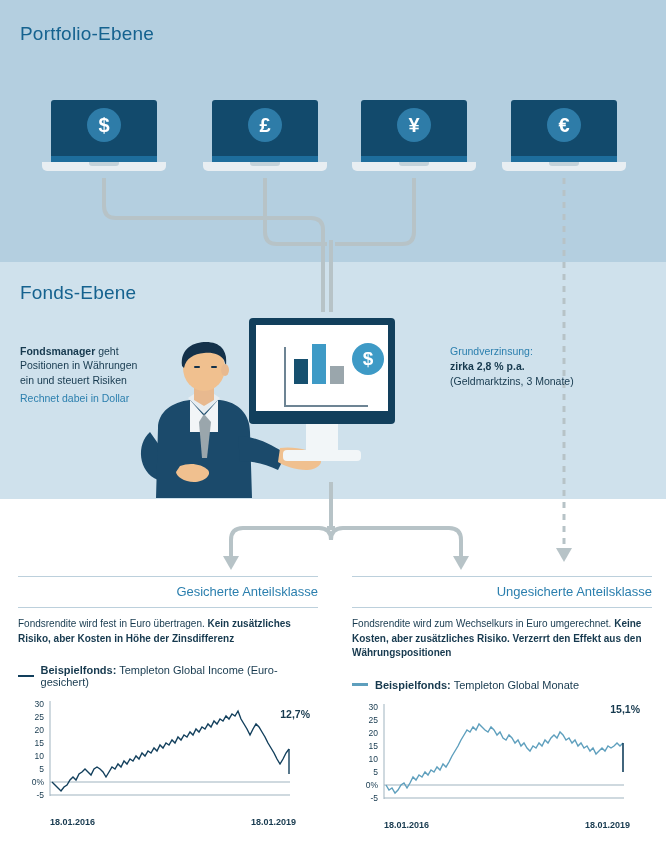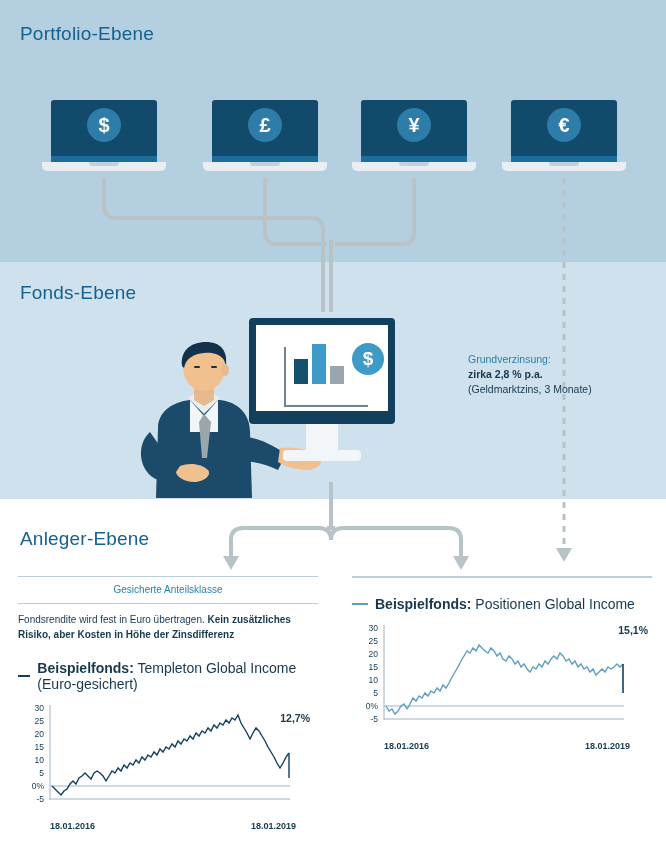--- a/index.html
+++ b/index.html
@@ -70,22 +70,22 @@
 
   
   .manager-text {
     position: absolute; left: 20px; top: 344px; width: 135px;
     font-size: 10.5px; line-height: 1.38; color: #16394e;
   }
   .manager-text b { font-weight: bold; }
   .manager-text .blue { color: #2b7fae; display: block; margin-top: 4px; }
 
   .grund-text {
-    position: absolute; left: 450px; top: 352px; width: 170px;
-    font-size: 10.5px; line-height: 1.42; color: #16394e; margin-left: 18px;
+    position: absolute; left: 450px; top: 344px; width: 170px;
+    font-size: 10.5px; line-height: 1.42; color: #16394e;
   }
   .grund-text .head { color: #2b7fae; }
   .grund-text .bold { font-weight: bold; color: #16394e; text-align: center; }
 
   
   .monitor { position: absolute; left: 249px; top: 318px; width: 146px; height: 160px; }
   .monitor .frame {
     position: absolute; left: 0; top: 0; width: 146px; height: 106px;
     background: #123f5c; border-radius: 4px;
   }
@@ -119,33 +119,33 @@
   
   .person { position: absolute; left: 128px; top: 340px; width: 200px; height: 160px; }
 
   
   .col { position: absolute; width: 300px; }
   .col-left { left: 18px; top: 576px; }
   .col-right { left: 352px; top: 576px; }
 
   .col-rule { width: 100%; height: 1px; background: #bcd0dc; }
   .col-title {
-    text-align: center; font-size: 10px; color: #2b7fae;
+    text-align: right; font-size: 13px; color: #2b7fae;
     padding: 7px 0 8px 0;
   }
   .col-rule2 { width: 100%; height: 1px; background: #bcd0dc; }
   .col-desc {
     font-size: 10px; line-height: 1.45; color: #16394e; padding-top: 9px;
   }
   .col-desc b { font-weight: bold; }
 
   .legend { display: flex; align-items: center; gap: 7px; margin-top: 18px; }
   .legend .swatch-dark { width: 16px; height: 2.5px; background: #123f5c; }
   .legend .swatch-light { width: 16px; height: 2.5px; background: #5e9fbd; }
-  .legend .lbl { font-size: 14px; color: #16394e; }
+  .legend .lbl { font-size: 11px; color: #16394e; }
   .legend .lbl b { font-weight: bold; }
 
   .chart-wrap { position: relative; margin-top: 8px; width: 300px; height: 120px; }
   .chart-svg { position: absolute; left: 0; top: 0; }
 
   .axis-dates {
     position: relative; width: 300px; margin-top: 1px; height: 14px;
     font-size: 9px; font-weight: bold; color: #16394e;
   }
   .axis-dates .d1 { position: absolute; left: 32px; top: 0; text-align: right; }
@@ -159,21 +159,20 @@
 <body>
 
 <div class="page">
 
   <div class="band band-portfolio"></div>
   <div class="band band-fonds"></div>
   <div class="band band-anleger"></div>
 
   <div class="band-title t-fonds">Fonds-Ebene</div>
   <div class="band-title t-portfolio">Portfolio-Ebene</div>
-  <div class="band-title t-anleger">Anleger-Ebene</div>
 
   <svg class="wires" viewBox="0 0 666 842">
     <g fill="none" stroke="#b7c3c7" stroke-width="4">
 
       <path d="M104,178 L104,206 Q104,218 116,218 L311,218 Q323,218 323,230 L323,312"></path>
 
       <path d="M265,178 L265,232 Q265,244 277,244 L327,244"></path>
 
       <path d="M414,178 L414,232 Q414,244 402,244 L335,244"></path>
 
@@ -224,20 +223,26 @@
   <div class="laptop lp4">
     <div class="screen">
         <div class="screen-inner"></div>
       </div>
     <div class="bar"></div>
     <div class="base"></div>
     <div class="hinge"></div>
     <div class="coin">€</div>
   </div>
 
+  <div class="manager-text">
+    <span><b>Fondsmanager</b><span> geht</span></span><br>
+    <span>Positionen in Währungen</span><br>
+    <span>ein und steuert Risiken</span>
+    <span class="blue">Rechnet dabei in Dollar</span>
+  </div>
 
   <div class="grund-text">
     <span class="head">Grundverzinsung:</span><br>
     <span class="bold">zirka 2,8 % p.a.</span><br>
     <span>(Geldmarktzins, 3 Monate)</span>
   </div>
 
   <svg class="person" viewBox="0 0 200 160">
 
     <path d="M22,92 C8,104 10,132 30,140 L62,142 L62,118 L36,112 Z" fill="#1b4a6b"></path>
@@ -323,45 +328,49 @@
     </div>
 
     <div class="axis-dates">
       <span class="d1">18.01.2016</span>
       <span class="d2">18.01.2019</span>
     </div>
   </div>
 
   <div class="col col-right">
     <div class="col-rule"></div>
+    <div class="col-title">Ungesicherte Anteilsklasse</div>
     <div class="col-rule2"></div>
+    <div class="col-desc">
+      <span>Fondsrendite wird zum Wechselkurs in Euro umgerechnet. </span><b>Keine Kosten, aber zusätzliches Risiko. Verzerrt den Effekt aus den Währungspositionen</b>
+    </div>
     <div class="legend">
       <span class="swatch-light"></span>
-      <span class="lbl"><b>Beispielfonds:</b><span> Positionen Global Income</span></span>
+      <span class="lbl"><b>Beispielfonds:</b><span> Templeton Global Monate</span></span>
     </div>
 
     <div class="chart-wrap">
       <svg class="chart-svg" width="300" height="120" viewBox="0 0 300 120">
         <g font-size="8.5" fill="#16394e" font-family="Liberation Sans, sans-serif">
           <text x="26" y="11" text-anchor="end">30</text>
           <text x="26" y="24" text-anchor="end">25</text>
           <text x="26" y="37" text-anchor="end">20</text>
           <text x="26" y="50" text-anchor="end">15</text>
           <text x="26" y="63" text-anchor="end">10</text>
           <text x="26" y="76" text-anchor="end">5</text>
           <text x="26" y="89" text-anchor="end">0%</text>
           <text x="26" y="102" text-anchor="end">-5</text>
         </g>
         <line x1="32" y1="5" x2="32" y2="100" stroke="#9fb3bf" stroke-width="1"></line>
         <line x1="32" y1="86" x2="272" y2="86" stroke="#9fb3bf" stroke-width="1"></line>
         <line x1="32" y1="99" x2="272" y2="99" stroke="#9fb3bf" stroke-width="1"></line>
         <polyline fill="none" stroke="#5e9fbd" stroke-width="1.4" points="34,86 37,91 40,89 43,94 46,91 49,86 52,84 55,89 58,84 61,78 64,81 67,76 70,78 73,73 76,76 79,71 82,73 85,68 88,71 91,65 94,68 97,63 100,57 103,52 106,47 109,41 112,36 115,31 118,33 121,28 124,31 127,25 130,28 133,31 136,33 139,28 142,31 145,36 148,33 151,39 154,41 157,36 160,39 163,44 166,41 169,47 172,44 175,49 178,52 181,47 184,49 187,44 190,47 193,41 196,44 199,39 202,36 205,39 208,33 211,36 214,41 217,39 220,44 223,41 226,47 229,44 232,49 235,47 238,52 241,49 244,55 247,52 250,49 253,52 256,47 259,49 262,47 265,44 268,47 271,44"></polyline>
         <line x1="271" y1="44" x2="271" y2="73" stroke="#123f5c" stroke-width="1.6"></line>
       </svg>
-      <div class="ret-label" style="right:4px; top:4px;">15,1%</div>
+      <div class="ret-label" style="right:12px; top:4px;">15,1%</div>
     </div>
 
     <div class="axis-dates">
       <span class="d1">18.01.2016</span>
       <span class="d2">18.01.2019</span>
     </div>
   </div>
 
 </div>
 

